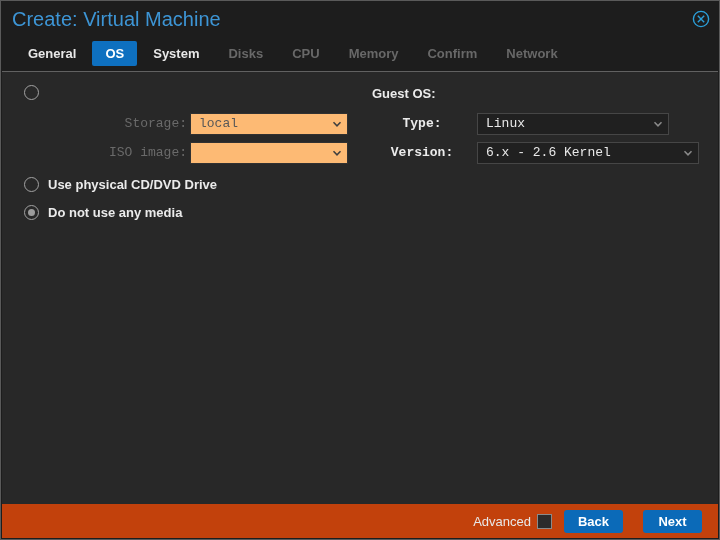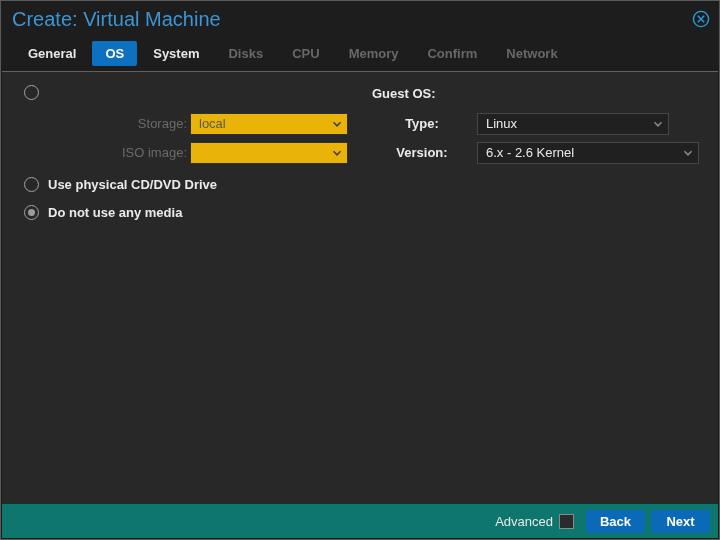--- a/index.html
+++ b/index.html
@@ -44,56 +44,56 @@
   .radio {
     width: 15px; height: 15px; border: 1px solid #a2a2a2; border-radius: 50%;
     background: transparent; position: relative; flex: 0 0 auto; cursor: pointer;
   }
   .radio.checked::after {
     content: ""; position: absolute; left: 3px; top: 3px; width: 7px; height: 7px;
     border-radius: 50%; background: #9c9c9c;
   }
   .radio-label { margin-left: 9px; font-weight: bold; color: #ebebeb; cursor: pointer; }
 
-  .field-row { position: absolute; height: 22px; line-height: 22px; }
+  .field-row { position: absolute; height: 22px; line-height: 22px; font-family: Liberation Mono, monospace; }
   .field-label { position: absolute; top: 0; text-align: right; }
   .field-label.dim { color: #6a6a6a; }
   .field-label.bold { color: #ebebeb; font-weight: bold; text-align: center; }
 
   .combo {
     position: absolute; top: 0; height: 22px; display: flex; align-items: center;
     border: 1px solid #464646; background: #202020; cursor: pointer;
   }
   .combo .combo-text {
     flex: 1; padding-left: 8px; color: #e9e9e9;
     white-space: nowrap; overflow: hidden;
   }
   .combo .combo-trigger {
     flex: 0 0 auto; width: 20px; color: #8a8a8a;
     display: flex; align-items: center; justify-content: center;
   }
-  .combo.disabled { background: #eab308; border-color: #313131; cursor: default; }
+  .combo.disabled { background: #fdba74; border-color: #313131; cursor: default; }
   .combo.disabled .combo-text { color: #585858; }
   .combo.disabled .combo-trigger { color: #3f3f3f; }
 
   .heading { position: absolute; font-weight: bold; color: #ebebeb; }
 
   
   .footer {
     position: absolute; left: 1px; right: 1px; bottom: 1px; height: 34px;
-    background: #0f766e; display: flex; align-items: center;
-    justify-content: flex-end; padding-right: 8px;
+    background: #c2410c; display: flex; align-items: center;
+    justify-content: flex-end; padding-right: 16px;
   }
   .advanced-label { color: #e8e8e8; }
   .checkbox {
     width: 15px; height: 15px; margin-left: 6px; background: #2b2b2b;
     border: 1px solid #8a8a8a; cursor: pointer;
   }
   .btn {
-    height: 23px; min-width: 59px; margin-left: 6px; padding: 0 12px;
+    height: 23px; min-width: 59px; margin-left: 20px; padding: 0 12px;
     background: #0b6ab8; color: #ffffff; font-weight: bold; font-size: 13px;
     border: none; border-radius: 3px; cursor: pointer;
     font-family: "Liberation Sans", "DejaVu Sans", sans-serif;
   }
   .btn.back { margin-left: 12px; }
 </style>
 </head>
 <body>
 
 <div class="dialog">

